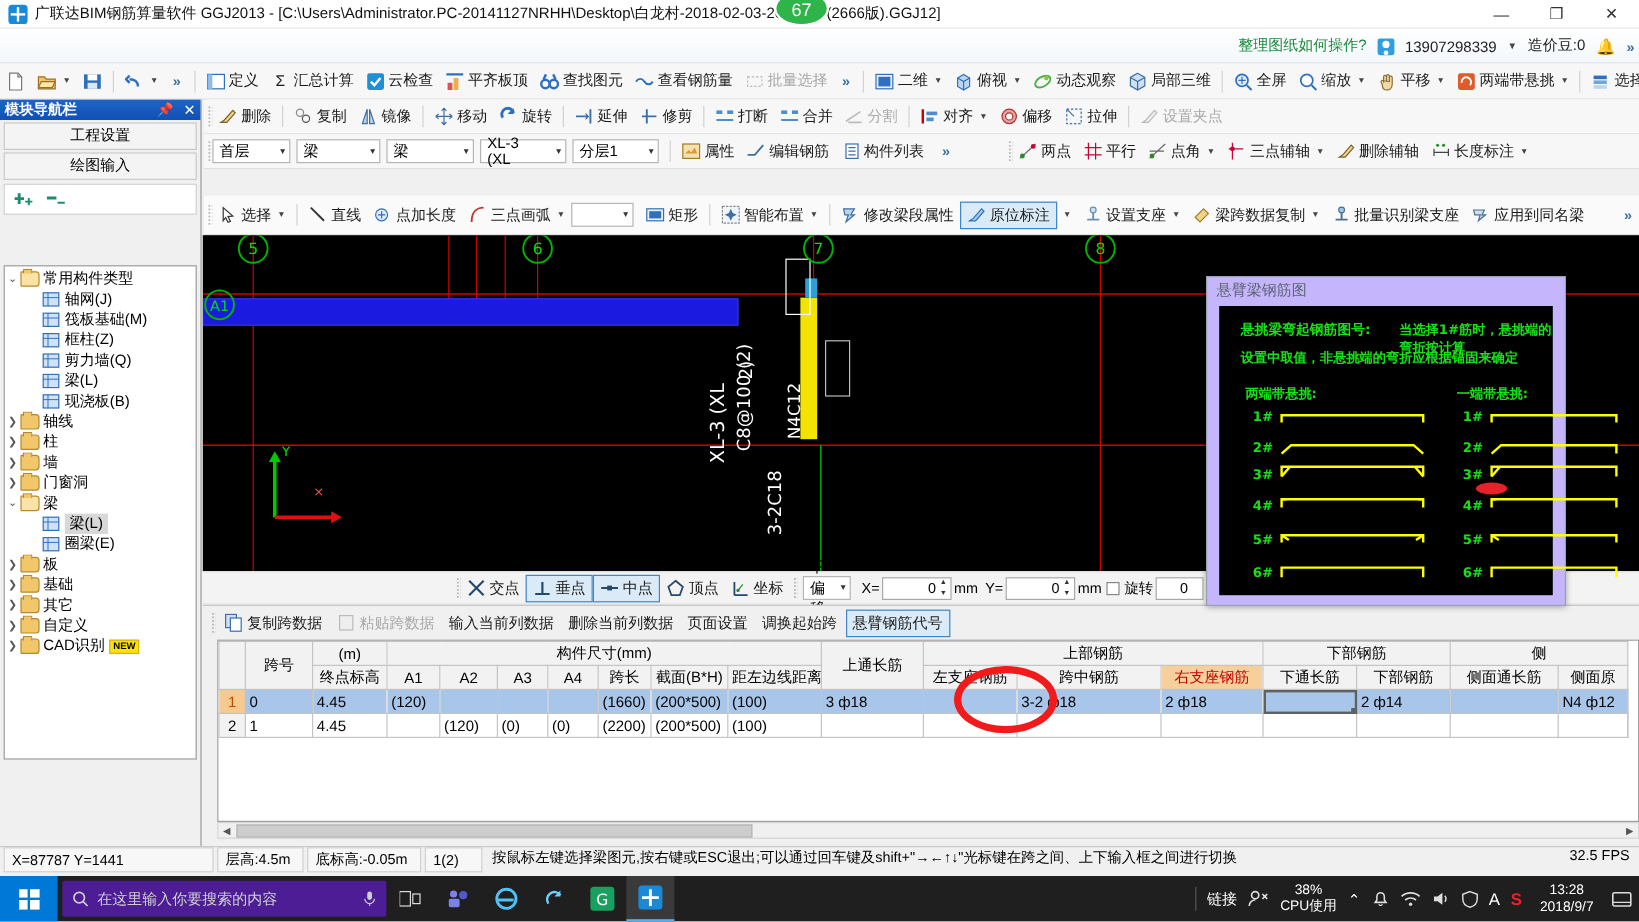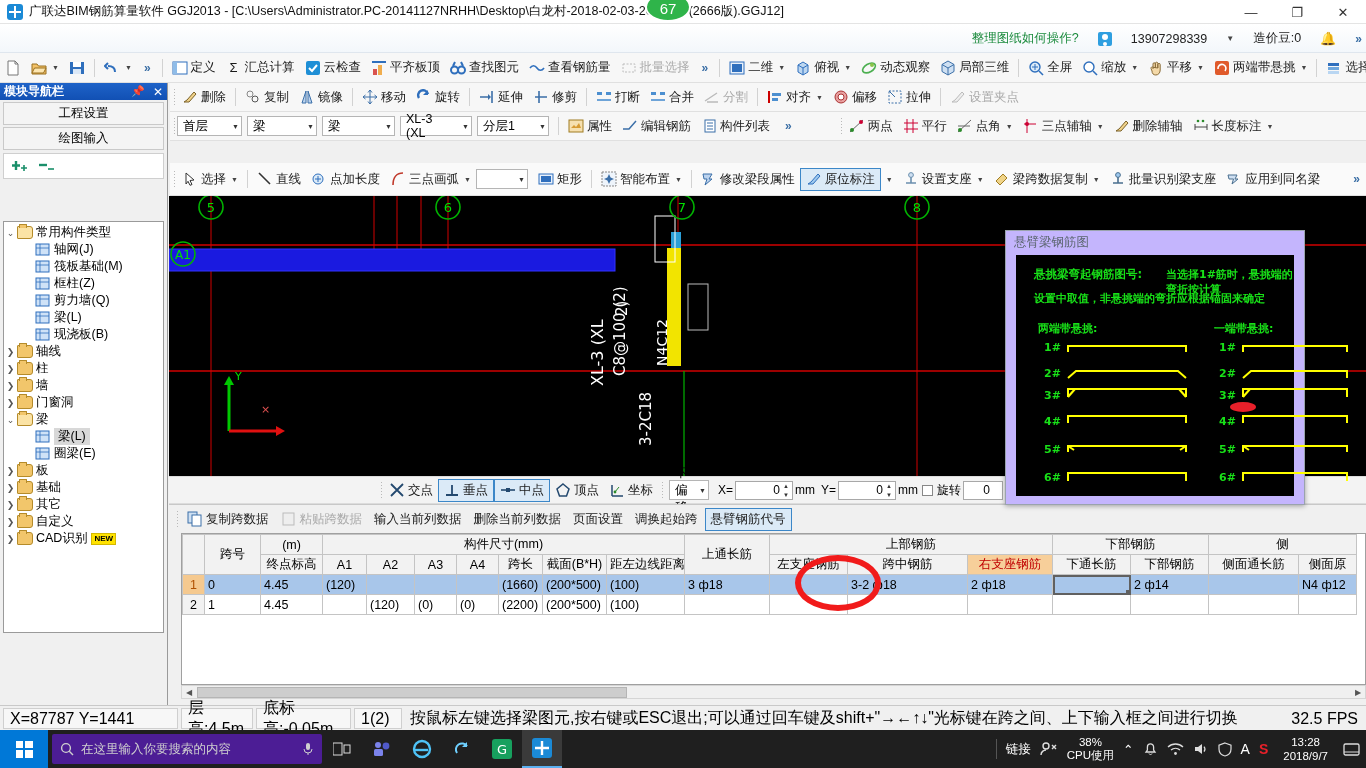--- a/index.html
+++ b/index.html
@@ -24,21 +24,21 @@
   .tb-btn{ width:46px; height:24px; display:flex; align-items:center; justify-content:center;
     font-size:13px; color:#333; }
   .green-badge{ position:absolute; left:645px; top:-8px; width:46px; height:30px;
      background:#2fb44a; border-radius:50%; color:#fff; font-size:15px;
      display:flex; align-items:flex-end; justify-content:center; padding-bottom:3px;
      border:2px solid #fff; }
 
   
   .accountbar{ position:absolute; left:0; top:24px; width:1366px; height:29px;
      background:linear-gradient(#ffffff,#f3f7fb); border-bottom:1px solid #dfe6ee;}
-  .ab-right{ position:absolute; right:4px; top:0; height:29px; display:flex; align-items:center; gap:19px;}
+  .ab-right{ position:absolute; right:4px; top:0; height:29px; display:flex; align-items:center; gap:9px;}
   .ab-link{ color:#1a8a3c; font-size:12.5px; cursor:pointer;}
   .ab-user-ic{ width:14px;height:14px;background:#2f9fe0;border-radius:2px;position:relative;}
   .ab-user-ic:after{content:"";position:absolute;left:4px;top:2px;width:6px;height:6px;border-radius:50%;background:#fff;
      box-shadow:0 7px 0 -1px #fff;}
   .ab-txt{ font-size:12.5px;color:#222;}
   .caret{ font-size:8px; color:#444; }
   .bell{ color:#2f80c9; font-size:13px;}
   .chev{ color:#3a6ea5; font-size:12px; font-weight:bold;}
 
   
@@ -139,21 +139,21 @@
      font-size:12.5px; color:#5c6670;}
   .dlg-body{ position:absolute; left:10px; right:10px; top:24px; bottom:8px; background:#000;}
   .gtxt{ color:#18e018; font-family:"DejaVu Sans",sans-serif; font-weight:bold;}
 
   
   .redcircle{ position:absolute; border:6px solid #f11b1b; border-radius:50%;
      pointer-events:none;}
 
   
   .statusbar{ position:absolute; left:0; top:705px; width:1366px; height:26px;
-    background:#f0f0f0; border-top:1px solid #c9c9c9; display:flex; align-items:center; font-size:16px;}
+    background:#f0f0f0; border-top:1px solid #c9c9c9; display:flex; font-size:12px;}
   .sbcell{ border:1px solid #cfcfcf; background:#f7f7f7; height:21px; display:flex;
      align-items:center; padding:0 6px; margin-left:3px;}
   .sbplain{ padding:0 8px; }
 
   
   .taskbar{ position:absolute; left:0; top:730px; width:1366px; height:38px;
     background:#1f1f1f; display:flex; align-items:center; color:#fff; font-size:12.5px;}
   .startbtn{ width:48px; height:38px; background:#0078d7; display:flex; align-items:center;
     justify-content:center;}
   .winlogo{ width:17px; height:17px; display:grid; grid-template-columns:1fr 1fr;

